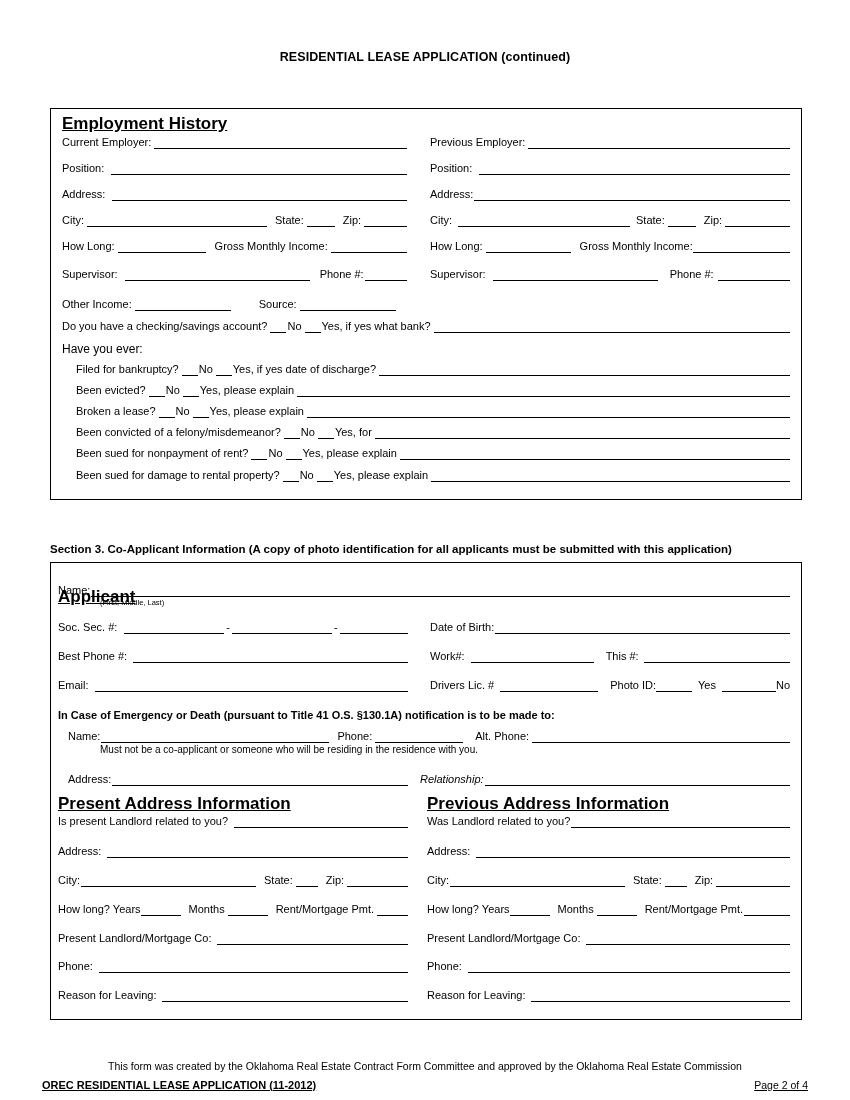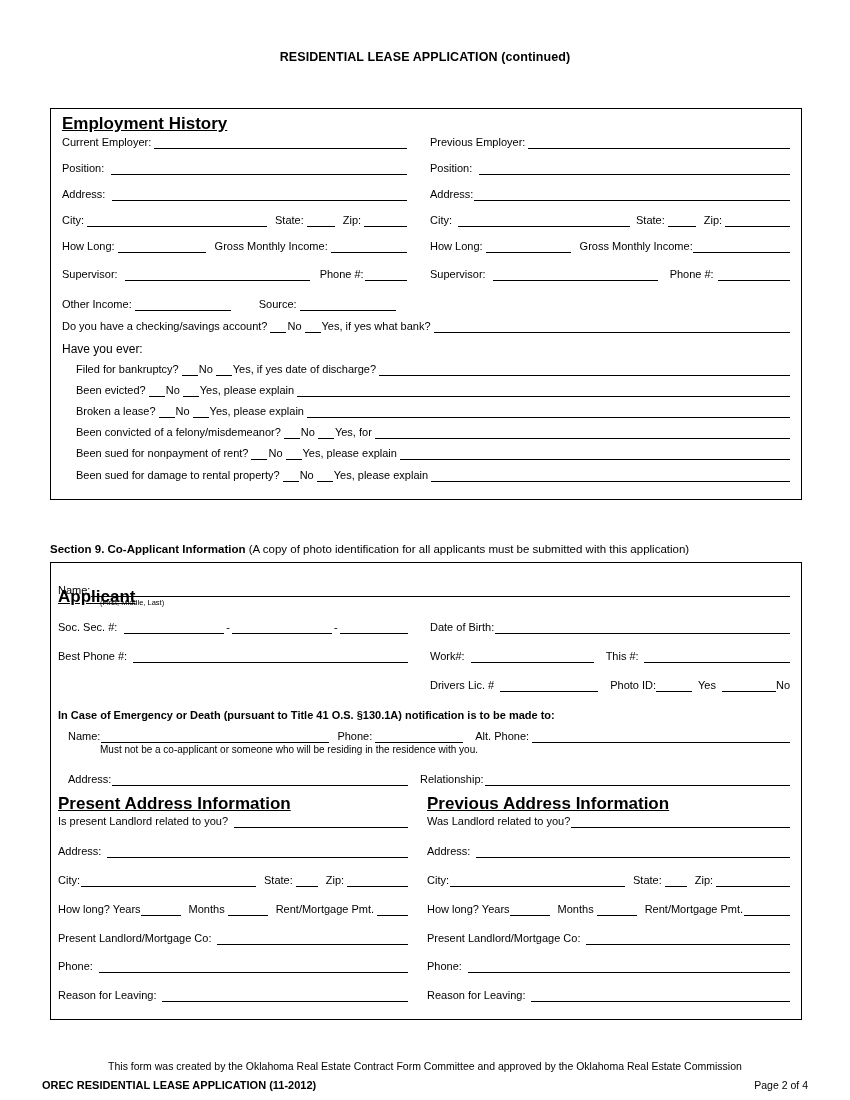--- a/index.html
+++ b/index.html
@@ -38,21 +38,21 @@
   #coapplicant-box { left: 50px; top: 562px; width: 752px; height: 458px; }
 
   
   .section-head {
     position: absolute;
     left: 50px; top: 543px;
     font-size: 11.5px;
     white-space: nowrap;
   }
   .section-head b { font-weight: bold; }
-  .section-head span.note { font-weight: normal; }
+  .section-head span.note { font-weight: bold; }
 
   
   .row {
     position: absolute;
     display: flex;
     align-items: baseline;
     font-size: 11px;
     white-space: nowrap;
     line-height: 13px;
   }
@@ -98,21 +98,21 @@
   
   .footer-note {
     position: absolute;
     left: 0; top: 1060px; width: 850px;
     text-align: center;
     font-size: 10.5px;
   }
   .footer-bar {
     position: absolute;
     left: 42px; top: 1079px; width: 766px;
-    display: flex; justify-content: space-between; align-items: center;
+    display: flex; justify-content: space-between; align-items: center; text-decoration: underline;
   }
   .footer-left { font-size: 11px; font-weight: bold; }
   .footer-right { font-size: 10.5px; }
 </style>
 </head>
 <body>
 
 <div class="page">
 
   <div class="doc-title">
@@ -275,21 +275,21 @@
   <div class="row" style="left:76px; top:469px; width:714px;">
     <span class="lbl">Been sued for damage to rental property?</span>
     <span class="fill" style="width:16px;"></span>
     <span class="lbl" style="margin-left:1px;">No</span>
     <span class="fill" style="width:16px;"></span>
     <span class="lbl" style="margin-left:1px;">Yes, please explain</span>
     <span class="fill grow"></span>
   </div>
 
   <div class="section-head">
-    <b>Section 9. Co-Applicant Information</b>
+    <b>Section 3. Co-Applicant Information</b>
     <span class="note">(A copy of photo identification for all applicants must be submitted with this application)</span>
   </div>
 
   <div class="box" id="coapplicant-box"></div>
 
   <div class="u-head" style="left:58px; top:587px;">Applicant</div>
 
   <div class="row" style="left:58px; top:584px; width:732px;">
     <span class="lbl">Name:</span>
     <span class="fill grow" style="margin-left:1px;"></span>
@@ -314,20 +314,24 @@
     <span class="fill grow" style="margin-left:6px;"></span>
   </div>
   <div class="row" style="left:430px; top:650px; width:360px;">
     <span class="lbl">Work#:</span>
     <span class="fill" style="width:123px; margin-left:6px;"></span>
     <span class="gap" style="width:12px;"></span>
     <span class="lbl">This #:</span>
     <span class="fill grow" style="margin-left:5px;"></span>
   </div>
 
+  <div class="row" style="left:58px; top:679px; width:350px;">
+    <span class="lbl">Email:</span>
+    <span class="fill grow" style="margin-left:6px;"></span>
+  </div>
   <div class="row" style="left:430px; top:679px; width:360px;">
     <span class="lbl">Drivers Lic. #</span>
     <span class="fill" style="width:98px; margin-left:6px;"></span>
     <span class="gap" style="width:12px;"></span>
     <span class="lbl">Photo ID:</span>
     <span class="fill" style="width:36px; margin-left:0;"></span>
     <span class="lbl" style="margin-left:6px;">Yes</span>
     <span class="fill grow" style="margin-left:6px;"></span>
     <span class="lbl">No</span>
   </div>
@@ -343,21 +347,21 @@
     <span class="gap" style="width:12px;"></span>
     <span class="lbl">Alt. Phone:</span>
     <span class="fill grow"></span>
   </div>
   <div class="plain-line" style="left:100px; top:744px; font-size:10px;">Must not be a co-applicant or someone who will be residing in the residence with you.</div>
 
   <div class="row" style="left:68px; top:773px; width:340px;">
     <span class="lbl">Address:</span>
     <span class="fill grow" style="margin-left:1px;"></span>
   </div>
-  <div class="row" style="left:420px; top:773px; width:370px;">
+  <div class="row" style="left:420px; top:773px; width:370px;font-style:italic;">
     <span class="lbl">Relationship:</span>
     <span class="fill grow" style="margin-left:1px;"></span>
   </div>
 
   <div class="u-head" style="left:58px; top:794px;">Present Address Information</div>
   <div class="u-head" style="left:427px; top:794px;">Previous Address Information</div>
 
   <div class="row" style="left:58px; top:815px; width:350px;">
     <span class="lbl">Is present Landlord related to you?</span>
     <span class="fill grow" style="margin-left:6px;"></span>

